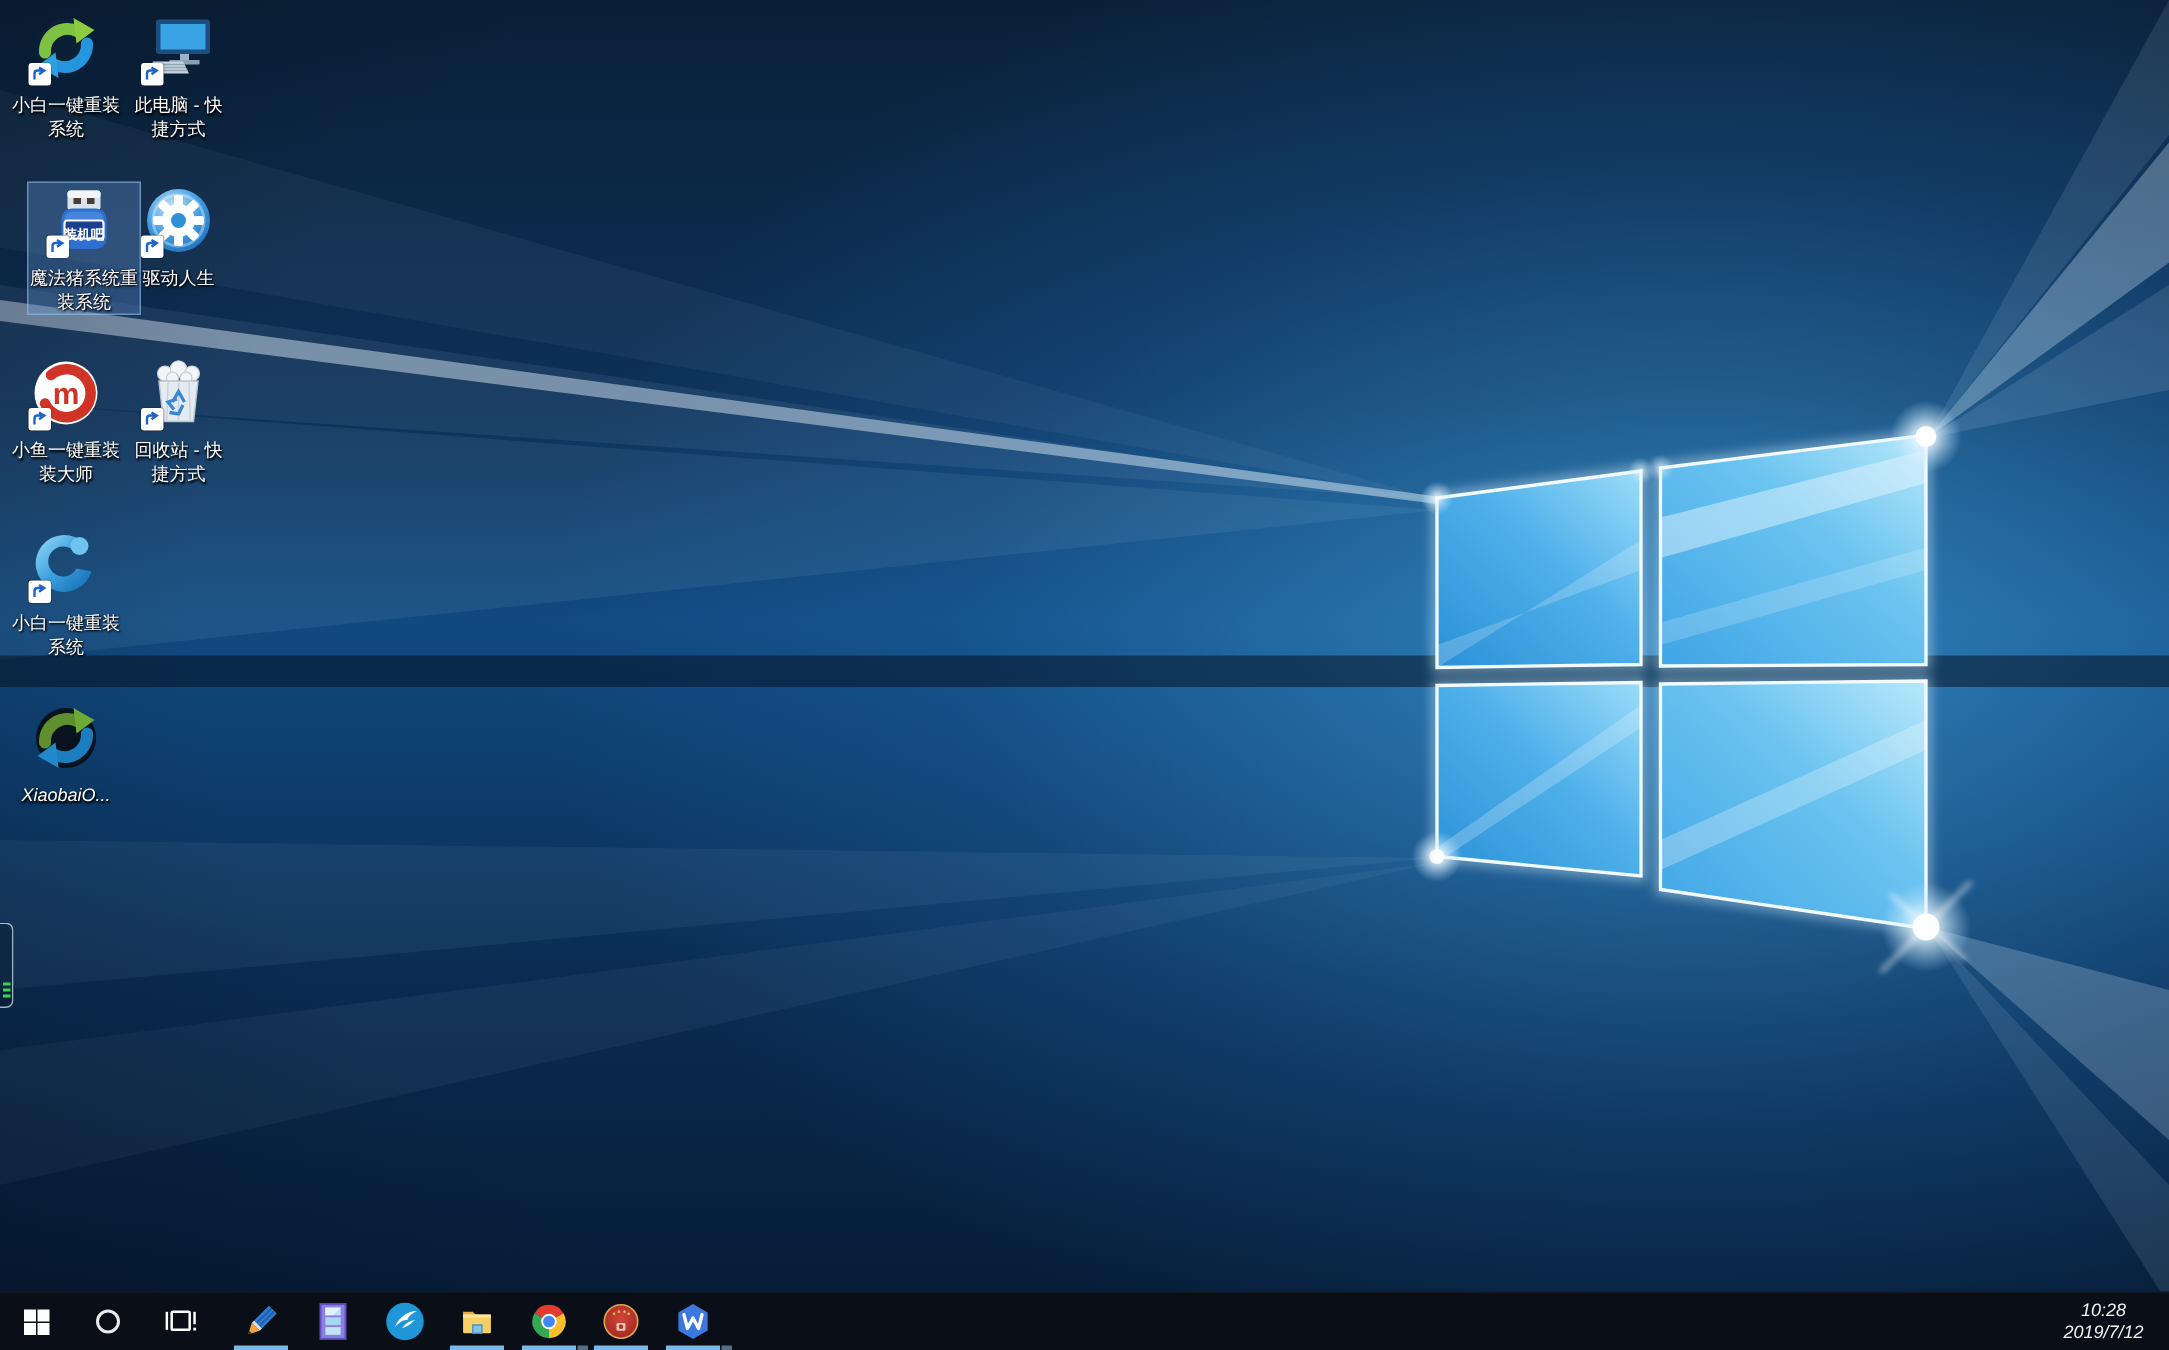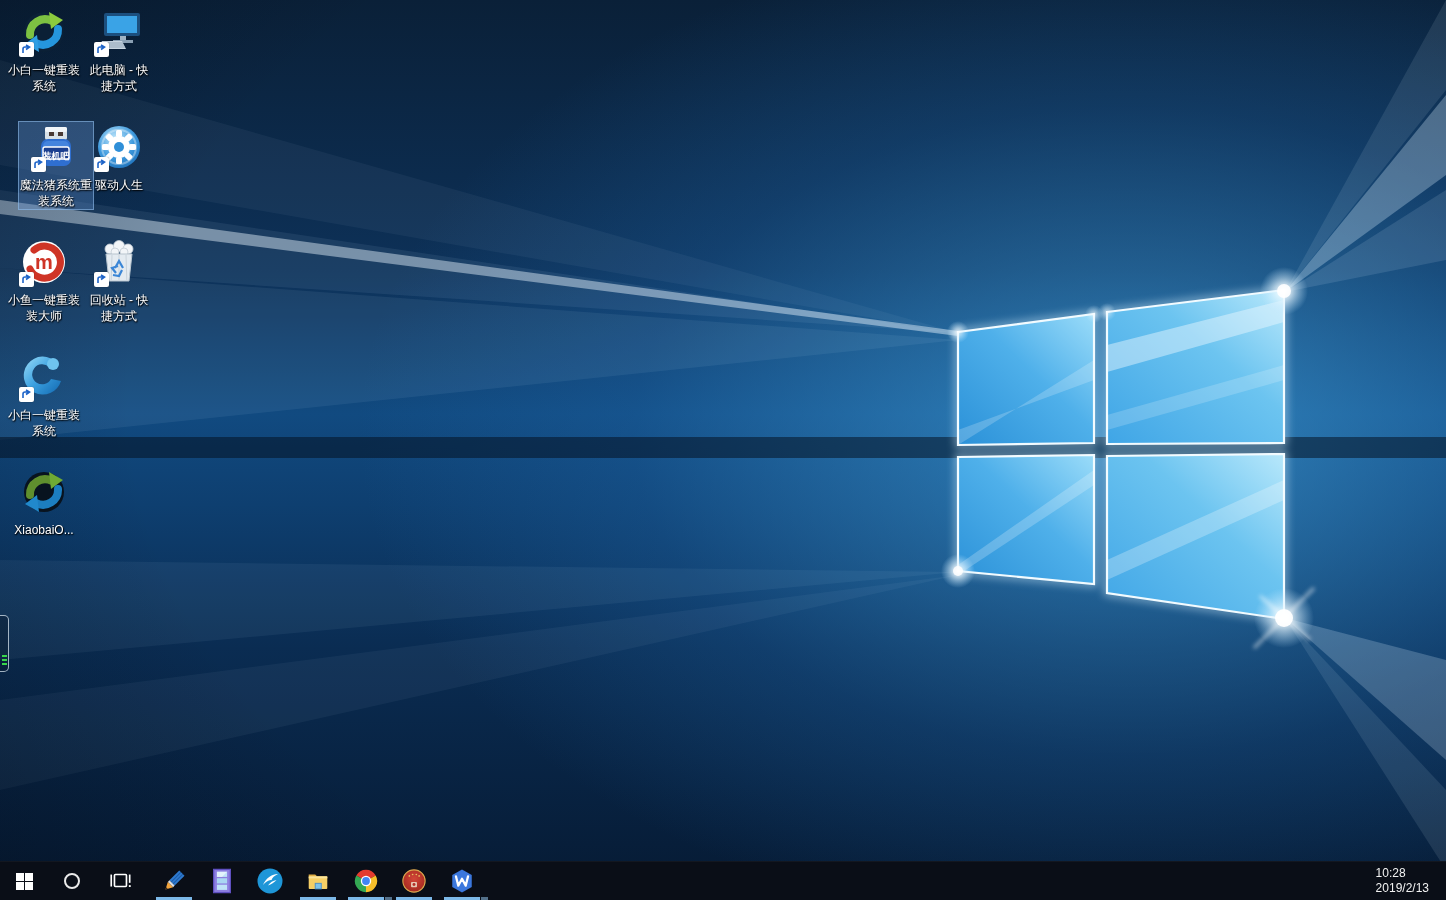--- a/index.html
+++ b/index.html
@@ -41,21 +41,21 @@
     border-top:1px solid rgba(255,255,255,.04); display:flex; align-items:stretch; z-index:10; }
   .tb-btn { position:relative; width:48px; display:flex; align-items:center; justify-content:center;
     background:transparent; border:none; cursor:pointer; }
   .tb-apps { display:flex; margin-left:6px; }
   .win-logo { display:grid; grid-template-columns:8px 8px; grid-template-rows:8px 8px; gap:1px; }
   .win-logo i { background:#fff; }
   .cortana-ring { width:16px; height:16px; border:2px solid #eaeaea; border-radius:50%; }
   .indicator { position:absolute; left:6px; bottom:0; width:36px; height:3px; background:#7cb8e8; }
   .indicator.multi::after { content:""; position:absolute; left:37px; top:0; width:7px; height:3px; background:#53708a; }
   .tb-right { margin-left:auto; display:flex; align-items:center; }
-  .clock { color:#f2f2f2; font-size:12px; line-height:15px; text-align:left; padding:0 12px 0 8px; }
+  .clock { color:#f2f2f2; font-size:12px; line-height:15px; text-align:center; padding:0 12px 0 8px;font-style:italic; }
   .show-desktop { width:5px; border-left:1px solid rgba(255,255,255,.12); }
 </style>
 </head>
 <body>
 
 <div class="desktop">
 
   <svg class="wall-svg" viewBox="0 0 1446 900" preserveAspectRatio="none">
     <defs>
       <linearGradient id="paneG" x1="0" y1="1" x2="1" y2="0">
@@ -311,21 +311,21 @@
             <path d="M2 9 L2 5 Q2 3 4 3 L7 3 M5 1 L8.5 3 L5 5.5" stroke="#1e64c8" stroke-width="1.6" fill="none"></path>
           </svg>
       </span>
     </div>
     <div class="ic-label">
       <span>小白一键重装</span>
         <span>系统</span>
     </div>
   </div>
 
-  <div class="cell" style="left:6px;top:466px;">
+  <div class="cell" style="left:6px;top:466px;font-style:italic;">
     <div class="ic-img">
       <svg viewBox="0 0 46 46">
         <circle cx="23" cy="23" r="20" fill="#08131f"></circle>
         <path d="M9 26 A15 15 0 0 1 31 12" stroke="#5f8f2e" stroke-width="8" fill="none" stroke-linecap="round"></path>
         <polygon points="28,3 42,11 30,20" fill="#6faa34"></polygon>
         <path d="M37 20 A15 15 0 0 1 15 34" stroke="#1c7ec0" stroke-width="8" fill="none" stroke-linecap="round"></path>
         <polygon points="18,43 4,35 16,26" fill="#2189cc"></polygon>
       </svg>
     </div>
     <div class="ic-label">
@@ -444,19 +444,19 @@
           <path d="M7.5 9 L10 19 L14 11.5 L18 19 L20.5 9" stroke="#ffffff" stroke-width="2.4" fill="none" stroke-linecap="round" stroke-linejoin="round"></path>
         </svg>
         <span class="indicator multi"></span>
       </div>
 
     </div>
 
     <div class="tb-right">
       <div class="clock">
         <div>10:28</div>
-        <div>2019/2/13</div>
+        <div>2019/7/12</div>
       </div>
       <div class="show-desktop"></div>
     </div>
 
   </div>
 </div>
 
 </body></html>

